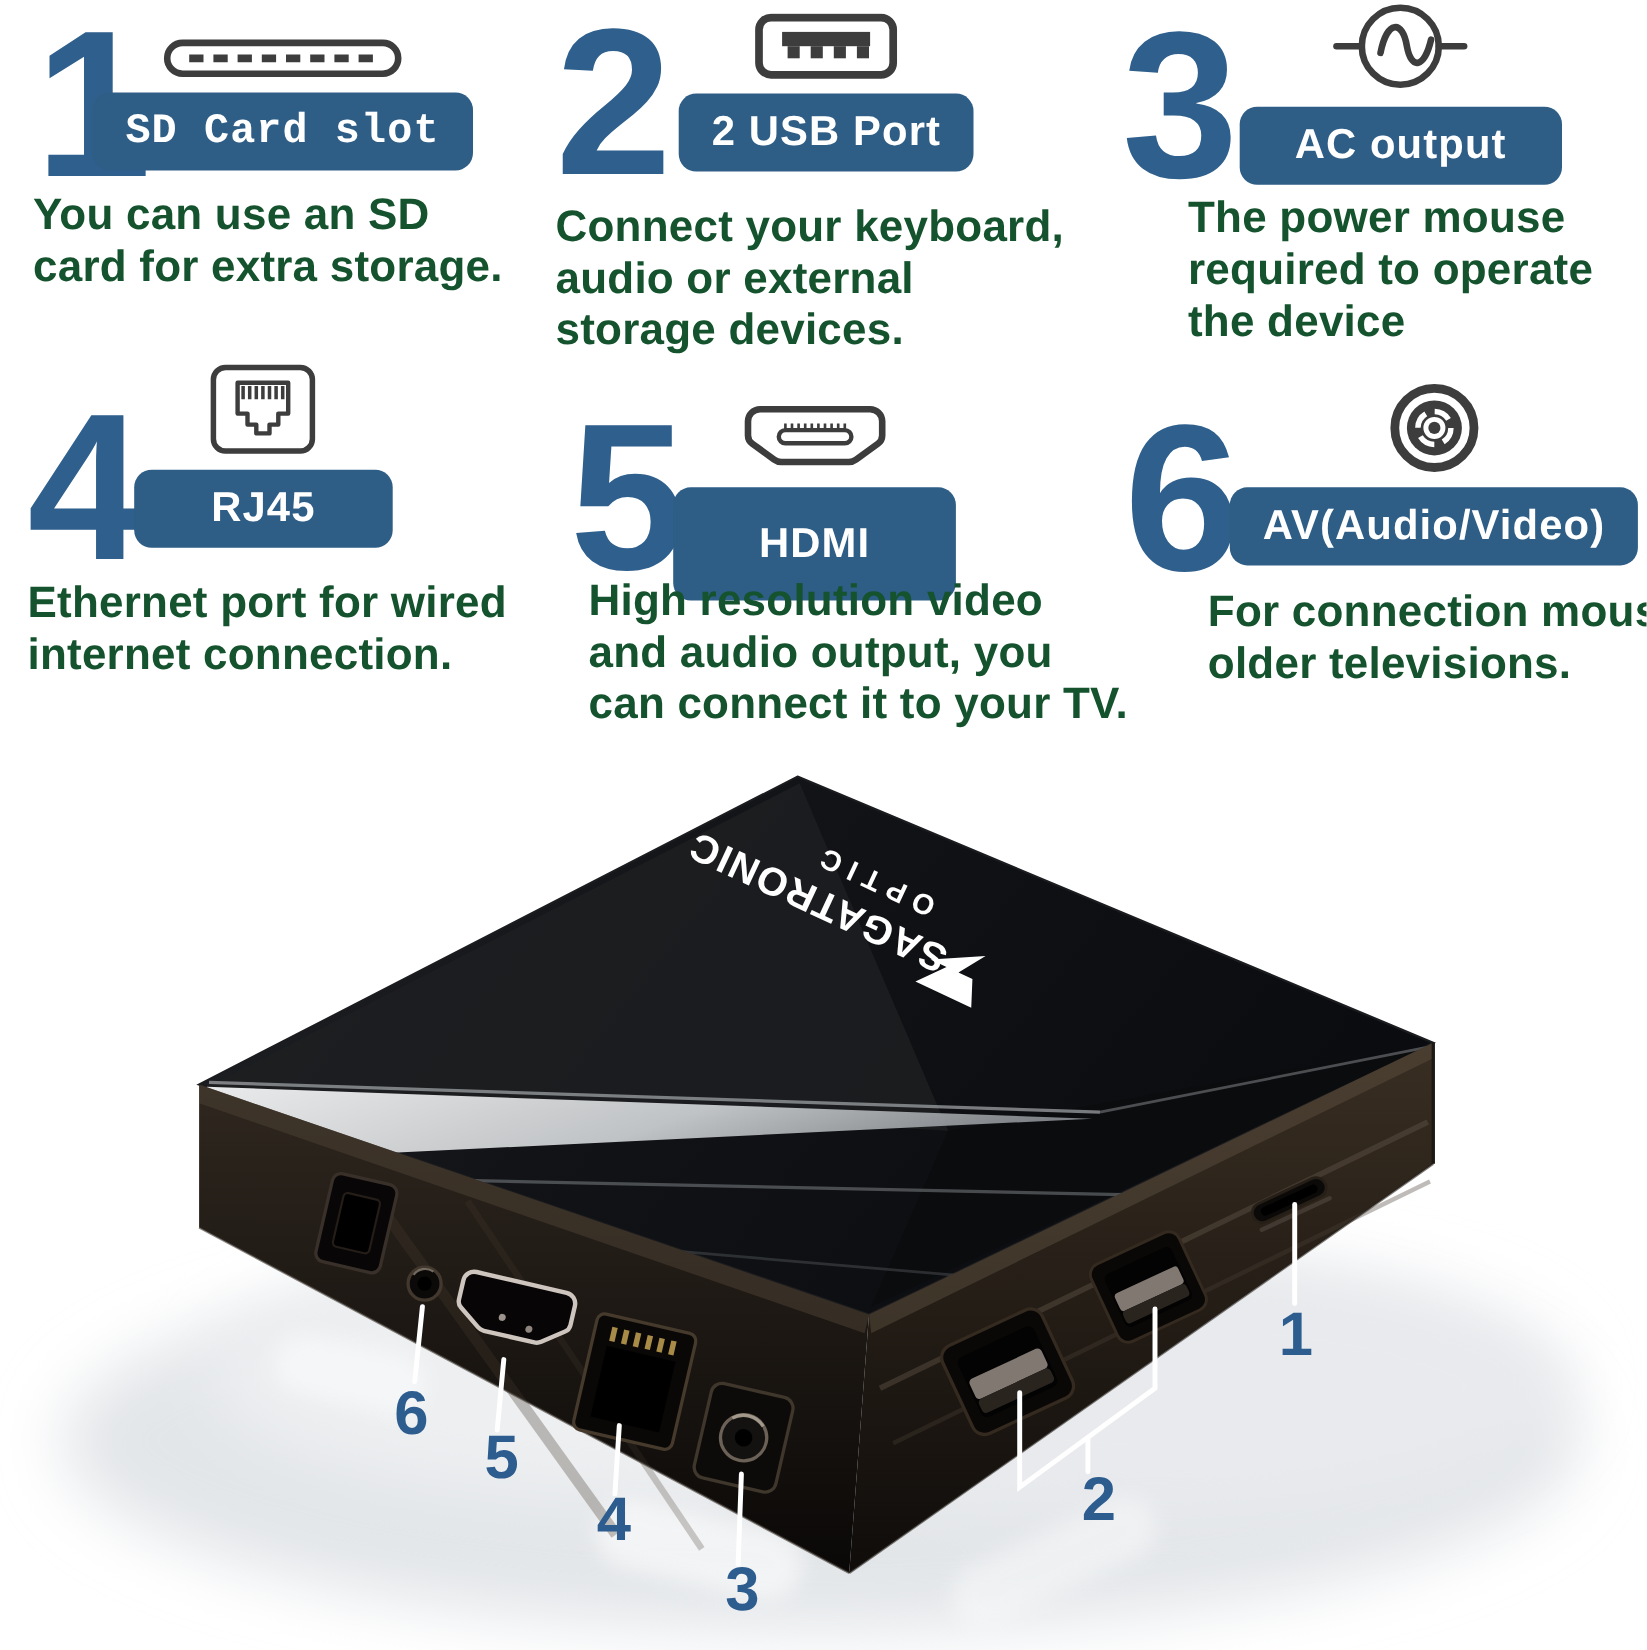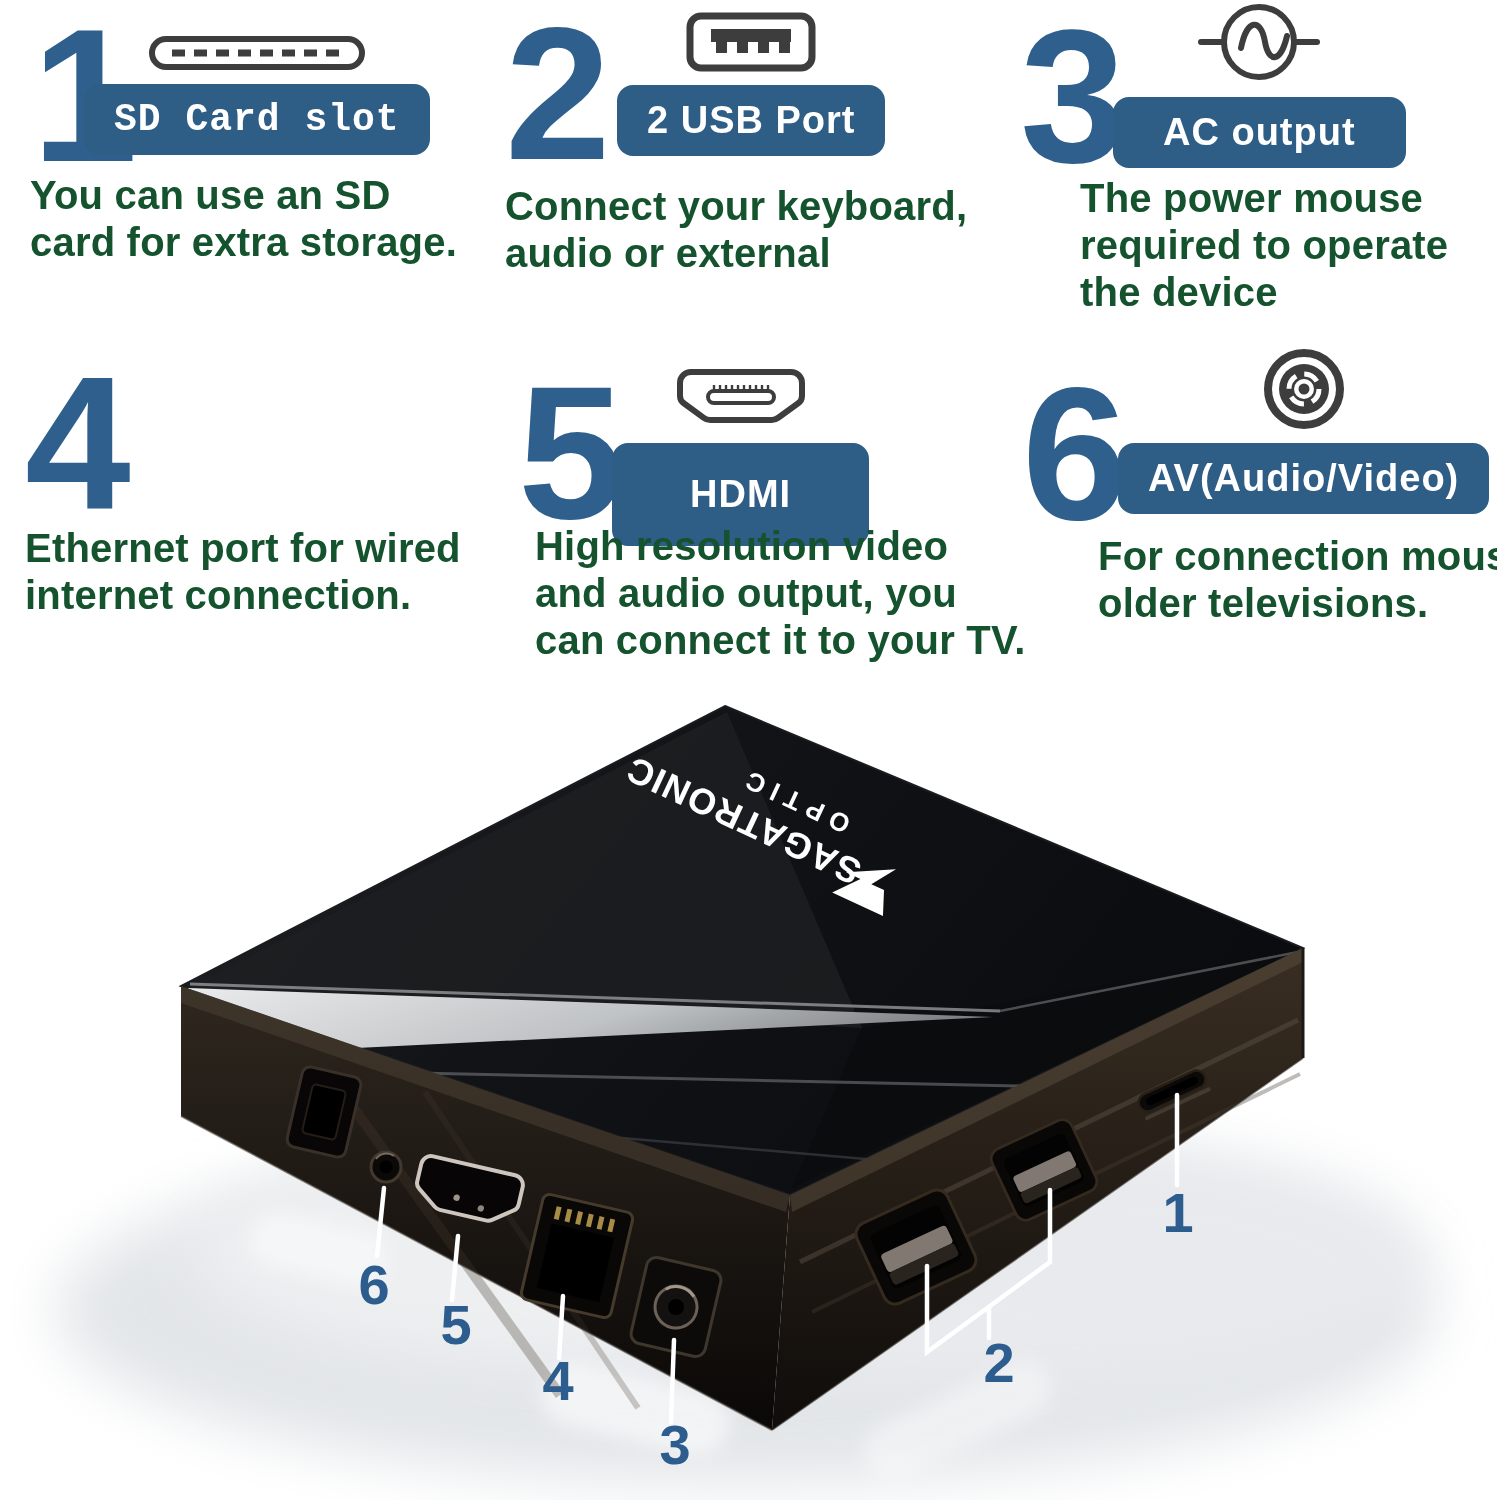--- a/index.html
+++ b/index.html
@@ -26,21 +26,21 @@
   .c1{left:28px;top:22px;width:470px;height:300px;}
   .c1 .num{left:4px;top:-22px;}
   .c1 .col{left:56px;top:13px;font-family:Liberation Mono, monospace;}
   .c1 .desc{left:2px;top:150px;}
   .c2{left:505px;top:20px;width:480px;height:320px;}
   .c2 .num{left:0px;top:-22px;}
   .c2 .col{left:112px;top:-8px;}
   .c2 .desc{left:0px;top:163px;}
   .c3{left:1018px;top:22px;width:470px;height:320px;}
   .c3 .num{left:2px;top:-21px;}
-  .c3 .col{left:95px;top:-22px;}
+  .c3 .col{left:109px;top:-22px;}
   .c3 .pill{padding:14px 50px;}
   .c3 .desc{left:62px;top:153px;}
   .c4{left:22px;top:330px;width:470px;height:320px;}
   .c4 .num{left:3px;top:18px;}
   .c4 .col{left:100px;top:0px;}
   .c4 .pill{padding:14px 70px;}
   .c4 .desc{left:3px;top:195px;}
   .c5{left:512px;top:368px;width:500px;height:320px;}
   .c5 .num{left:6px;top:-11px;}
   .c5 .col{left:100px;top:0px;}
@@ -93,20 +93,21 @@
           <rect x="51" y="30" width="11" height="11" fill="#3d3d3d"></rect>
           <rect x="72" y="30" width="11" height="11" fill="#3d3d3d"></rect>
           <rect x="93" y="30" width="11" height="11" fill="#3d3d3d"></rect>
         </svg>
       </div>
       <div class="pill">2 USB Port</div>
     </div>
     <div class="desc">
       <div>Connect your keyboard,</div>
       <div>audio or external</div>
+      <div>storage devices.</div>
     </div>
   </div>
 
   <div class="card c3">
     <div class="num">3</div>
     <div class="col">
       <div class="icon">
         <svg width="124" height="84" viewBox="0 0 124 84">
           <circle cx="62" cy="42" r="35" fill="none" stroke="#3d3d3d" stroke-width="6"></circle>
           <line x1="4" y1="42" x2="27" y2="42" stroke="#3d3d3d" stroke-width="6" stroke-linecap="round"></line>
@@ -118,20 +119,36 @@
     </div>
     <div class="desc">
       <div>The power mouse</div>
       <div>required to operate</div>
       <div>the device</div>
     </div>
   </div>
 
   <div class="card c4">
     <div class="num">4</div>
+    <div class="col">
+      <div class="icon">
+        <svg width="98" height="84" viewBox="0 0 98 84">
+          <rect x="4" y="4" width="90" height="76" rx="11" fill="none" stroke="#3d3d3d" stroke-width="5"></rect>
+          <path d="M26,18 h46 v28 h-9 v10 h-8 v8 h-12 v-8 h-8 v-10 h-9 z" fill="none" stroke="#3d3d3d" stroke-width="4" stroke-linejoin="round"></path>
+          <line x1="31" y1="21" x2="31" y2="33" stroke="#3d3d3d" stroke-width="3.2"></line>
+          <line x1="37" y1="21" x2="37" y2="33" stroke="#3d3d3d" stroke-width="3.2"></line>
+          <line x1="43" y1="21" x2="43" y2="33" stroke="#3d3d3d" stroke-width="3.2"></line>
+          <line x1="49" y1="21" x2="49" y2="33" stroke="#3d3d3d" stroke-width="3.2"></line>
+          <line x1="55" y1="21" x2="55" y2="33" stroke="#3d3d3d" stroke-width="3.2"></line>
+          <line x1="61" y1="21" x2="61" y2="33" stroke="#3d3d3d" stroke-width="3.2"></line>
+          <line x1="67" y1="21" x2="67" y2="33" stroke="#3d3d3d" stroke-width="3.2"></line>
+        </svg>
+      </div>
+      <div class="pill">RJ45</div>
+    </div>
     <div class="desc">
       <div>Ethernet port for wired</div>
       <div>internet connection.</div>
     </div>
   </div>
 
   <div class="card c5">
     <div class="num">5</div>
     <div class="col">
       <div class="icon">

